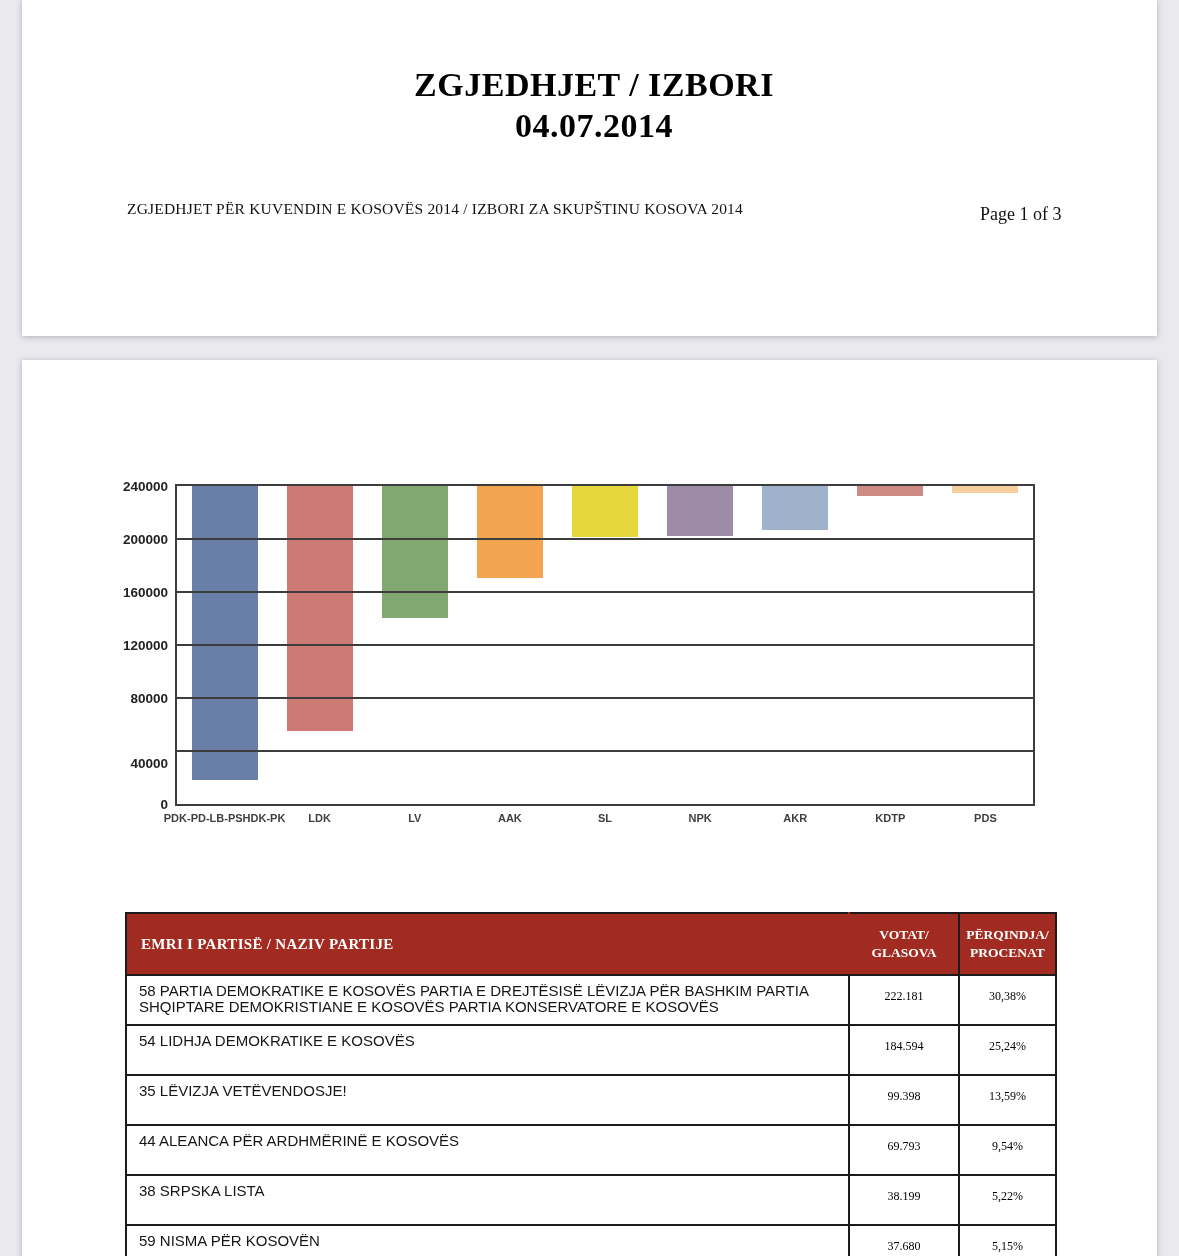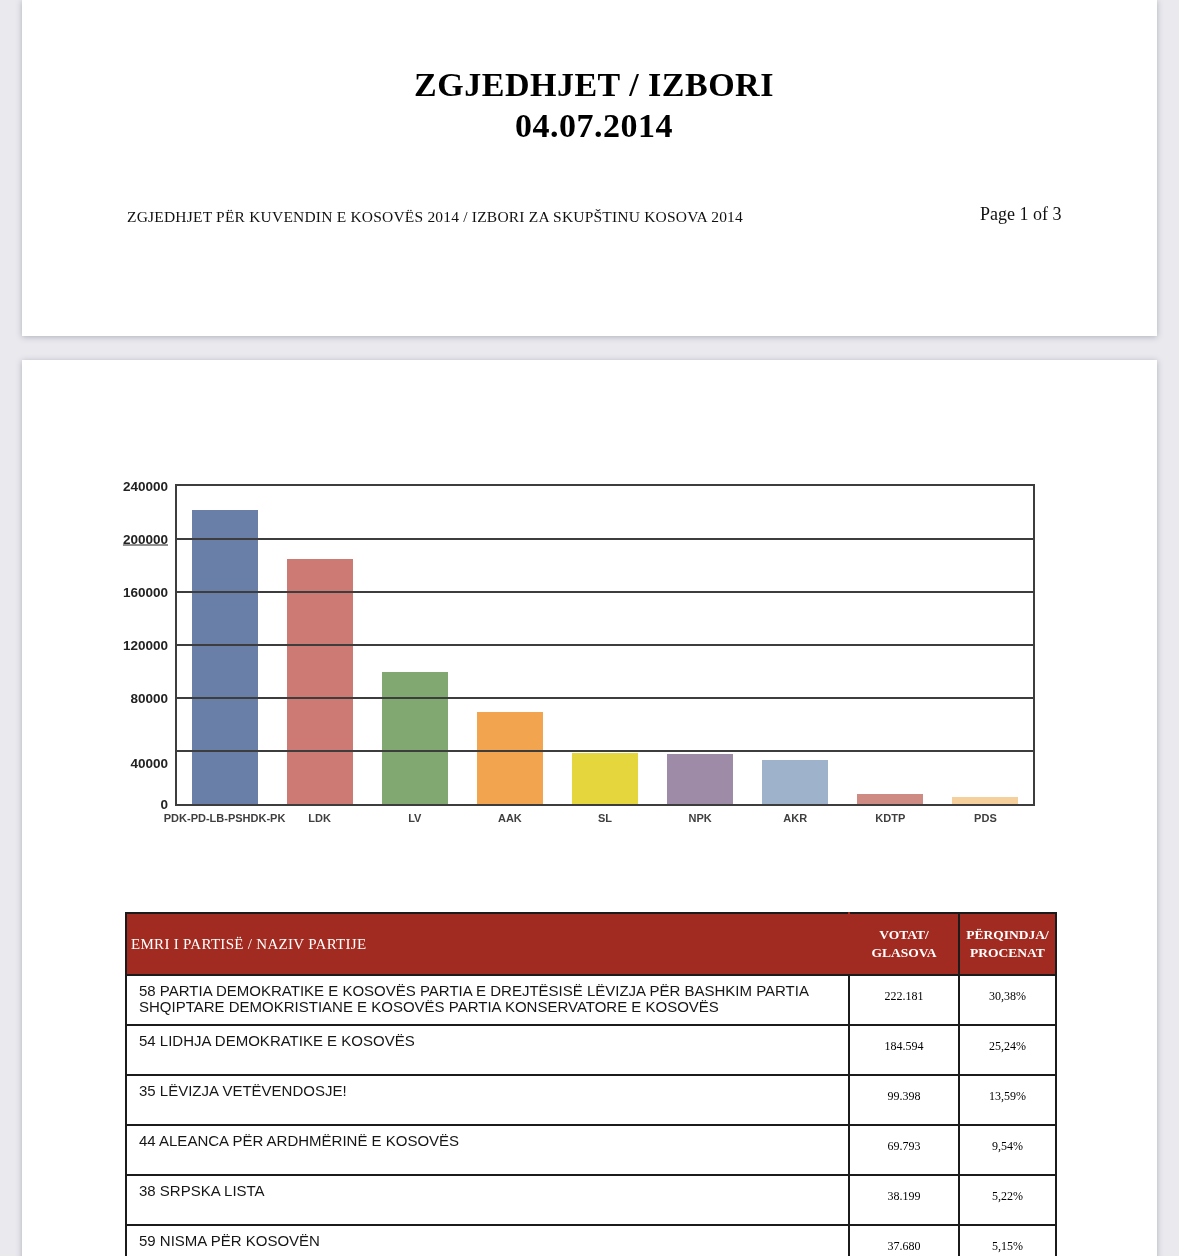--- a/index.html
+++ b/index.html
@@ -16,21 +16,21 @@
   #page1 { top: 0; height: 336px; }
   #page2 { top: 360px; height: 940px; }
 
   
   .doc-title {
     margin-top: 64px; text-align: center;
     font-weight: bold; font-size: 34px; line-height: 41px;
     letter-spacing: 0.5px; color: #000; padding-left: 9px;
   }
   .subtitle {
-    position: absolute; left: 105px; top: 208px;
+    position: absolute; left: 105px; top: 200px;
     font-size: 15.5px; letter-spacing: 0.2px; color: #111;
     white-space: nowrap;
     font-family: Liberation Serif, serif;
   }
   .page-indicator {
     position: absolute; left: 958px; top: 204px;
     font-size: 18px; color: #111;
   }
 
   
@@ -41,21 +41,21 @@
   .gridline {
     position: absolute; left: 0; right: 0; height: 2px; background: #3d3d3d;
     transform: translateY(-50%);
   }
   .bars {
     position: absolute; left: 0; right: 0; top: 0; bottom: 0;
     display: flex; align-items: flex-end;
   }
   .bar-slot {
     flex: 1; height: 100%; position: relative;
-    display: flex; align-items: flex-end; justify-content: center;
+    display: flex; justify-content: center;
   }
   .bar { width: 66px; }
   .bar-label {
     position: absolute; top: calc(100% + 8px); left: 50%;
     transform: translateX(-50%); white-space: nowrap;
     font-family: "Liberation Sans", sans-serif;
     font-size: 11px; font-weight: bold; color: #3f3f3f;
   }
   .y-label {
     position: absolute; right: calc(100% + 9px); transform: translateY(-50%);
@@ -71,22 +71,22 @@
   .results-table th, .results-table td {
     border: 2px solid #1b1b1b; box-sizing: border-box;
   }
   .results-table thead th {
     background: #a12b20; color: #ffffff; border-color: #1b1b1b;
     height: 62px; vertical-align: middle;
     font-family: "Liberation Serif", serif;
   }
   .results-table thead th + th { border-left-color: #a12b20; }
   .results-table thead th.party-h {
-    text-align: left; padding: 0 4px; font-size: 15px;
-    font-weight: normal; letter-spacing: 0.3px; border-right-color: #a12b20;
+    text-align: left; padding: 0 14px; font-size: 15px;
+    font-weight: bold; letter-spacing: 0.3px; border-right-color: #a12b20;
   }
   .results-table thead th.num-h {
     text-align: center; font-size: 13.5px; font-weight: bold; line-height: 18px;
   }
   .results-table td.party {
     font-family: "Liberation Sans", sans-serif; font-size: 15px;
     vertical-align: top; padding: 7px 12px 0 12px; line-height: 16px;
     color: #161616;
   }
   .results-table td.num {
@@ -143,21 +143,21 @@
           <div class="bar" style="height: 3.125%; background: rgb(205, 139, 131);"></div>
           <div class="bar-label">KDTP</div>
         </div>
         <div class="bar-slot">
           <div class="bar" style="height: 2.16667%; background: rgb(245, 207, 156);"></div>
           <div class="bar-label">PDS</div>
         </div>
       </div>
   <div class="y-label" style="top: 0%;">240000</div>
       <div class="gridline" style="top: 16.6667%;"></div>
-      <div class="y-label" style="top: 16.6667%; text-decoration: underline;">200000</div>
+      <div class="y-label" style="top: 16.6667%;">200000</div>
       <div class="gridline" style="top: 33.3333%;"></div>
       <div class="y-label" style="top: 33.3333%;">160000</div>
       <div class="gridline" style="top: 50%;"></div>
       <div class="y-label" style="top: 50%;">120000</div>
       <div class="gridline" style="top: 66.6667%;"></div>
       <div class="y-label" style="top: 66.6667%; margin-left: 44px;">80000</div>
       <div class="gridline" style="top: 83.3333%;"></div>
       <div class="y-label" style="top: 83.3333%; margin-top: 12px;">40000</div>
       <div class="y-label" style="top: 100%;">0</div>
     </div>

